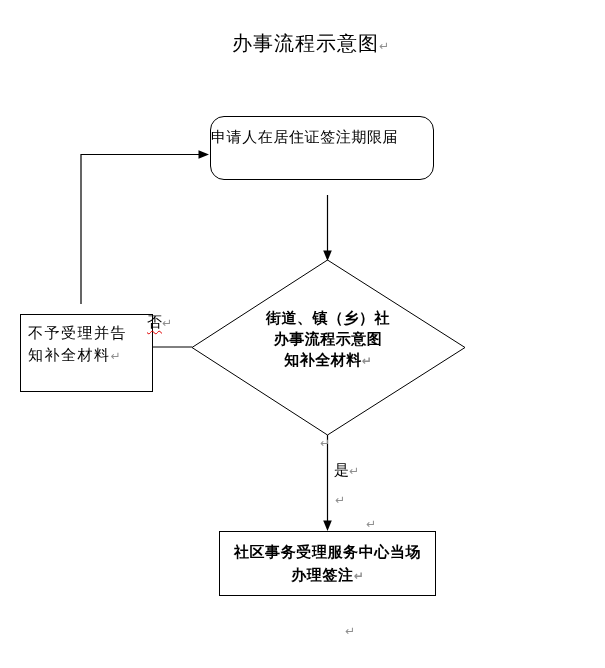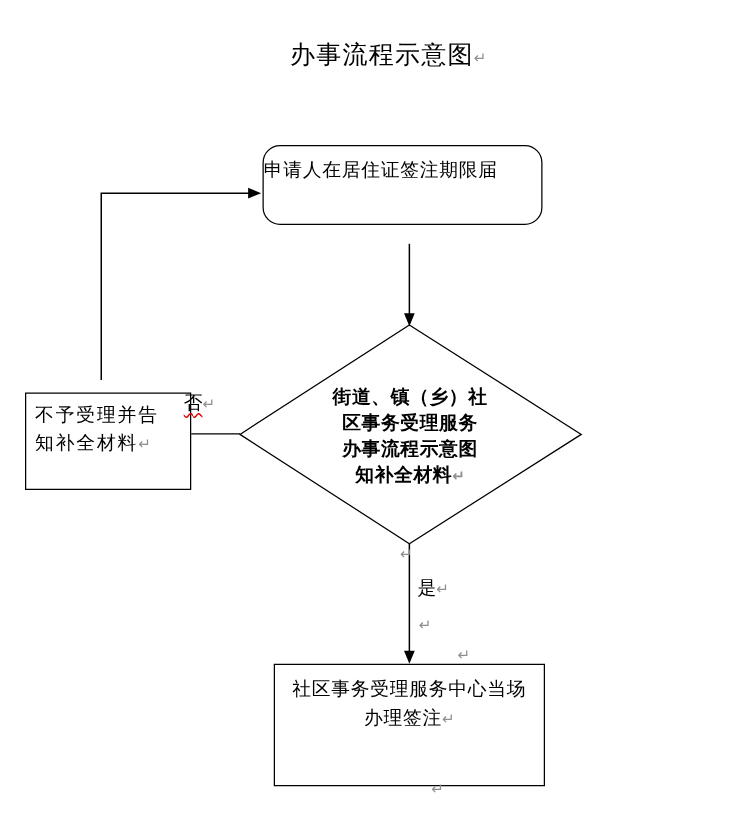--- a/index.html
+++ b/index.html
@@ -24,22 +24,22 @@
   .box .line{white-space:pre;}
   .start-box{
     left:210px;top:116px;width:224px;height:64px;border-radius:14px;
     text-align:left;padding-top:9px;
   }
   .reject-box{
     left:20px;top:304px;width:133px;height:78px;
     text-align:left;padding:7px 0 0 7px;letter-spacing:1.5px;margin-top:10px;
   }
   .process-box{
-    left:219px;top:531px;width:217px;height:98px;
-    text-align:center;padding-top:9px;line-height:23px;
+    left:219px;top:531px;width:217px;height:65px;
+    text-align:center;padding-top:9px;line-height:23px;font-weight:bold;
   }
   .diamond-text{
     position:absolute;left:243px;top:308px;width:170px;text-align:center;
     font-size:15px;letter-spacing:0.5px;line-height:21px;font-weight:bold;
   }
   .edge-label{position:absolute;font-size:15px;white-space:nowrap;}
   .no-label{left:147px;top:313px;}
   .yes-label{left:334px;top:461px;}
   .wavy{
     text-decoration:underline;text-decoration-style:wavy;
@@ -74,21 +74,20 @@
   </svg>
 
   <div class="title"><span>办事流程示意图</span><span class="mark">↵</span></div>
 
   <div class="box start-box">
     <div class="line">申请人在居住证签注期限届</div>
   </div>
 
   <div class="diamond-text">
     <div class="line">街道、镇（乡）社</div>
-    <div class="line">区事务受理服务</div>
     <div class="line">办事流程示意图</div>
     <div class="line"><span>知补全材料</span><span class="mark">↵</span></div>
   </div>
 
   <div class="box reject-box">
     <div class="line">不予受理并告</div>
     <div class="line"><span>知补全材料</span><span class="mark">↵</span></div>
   </div>
 
   <div class="box process-box">

